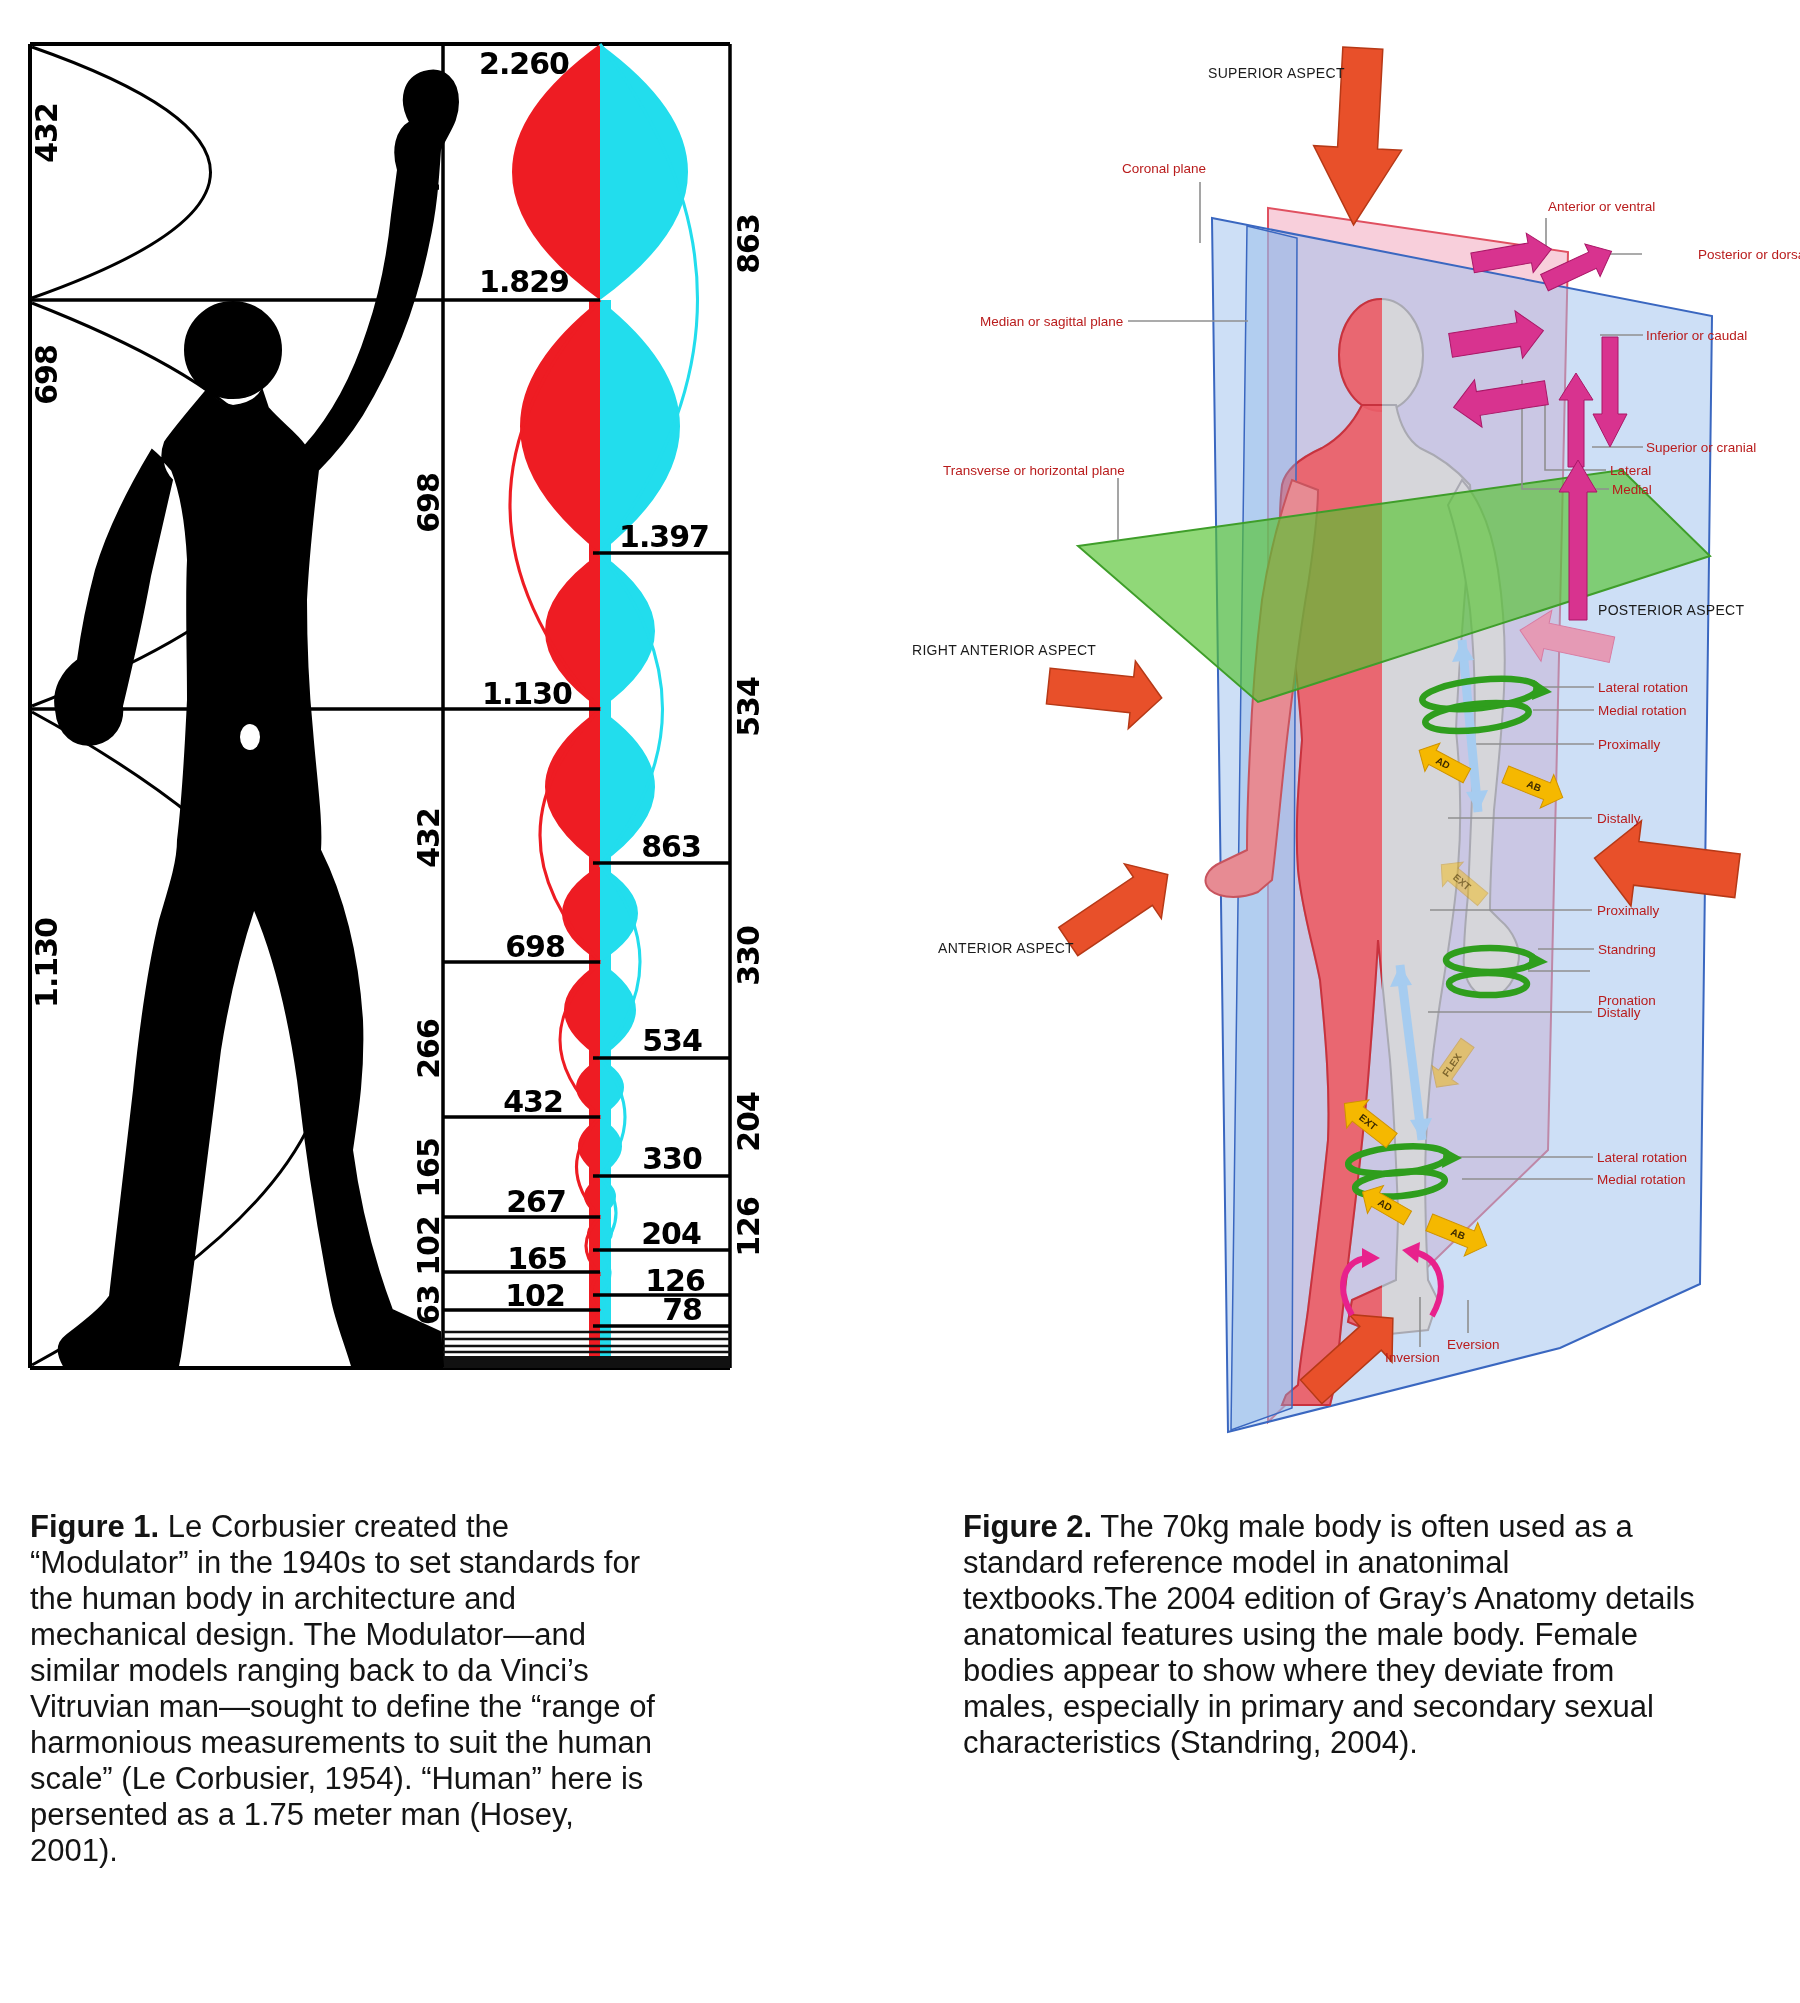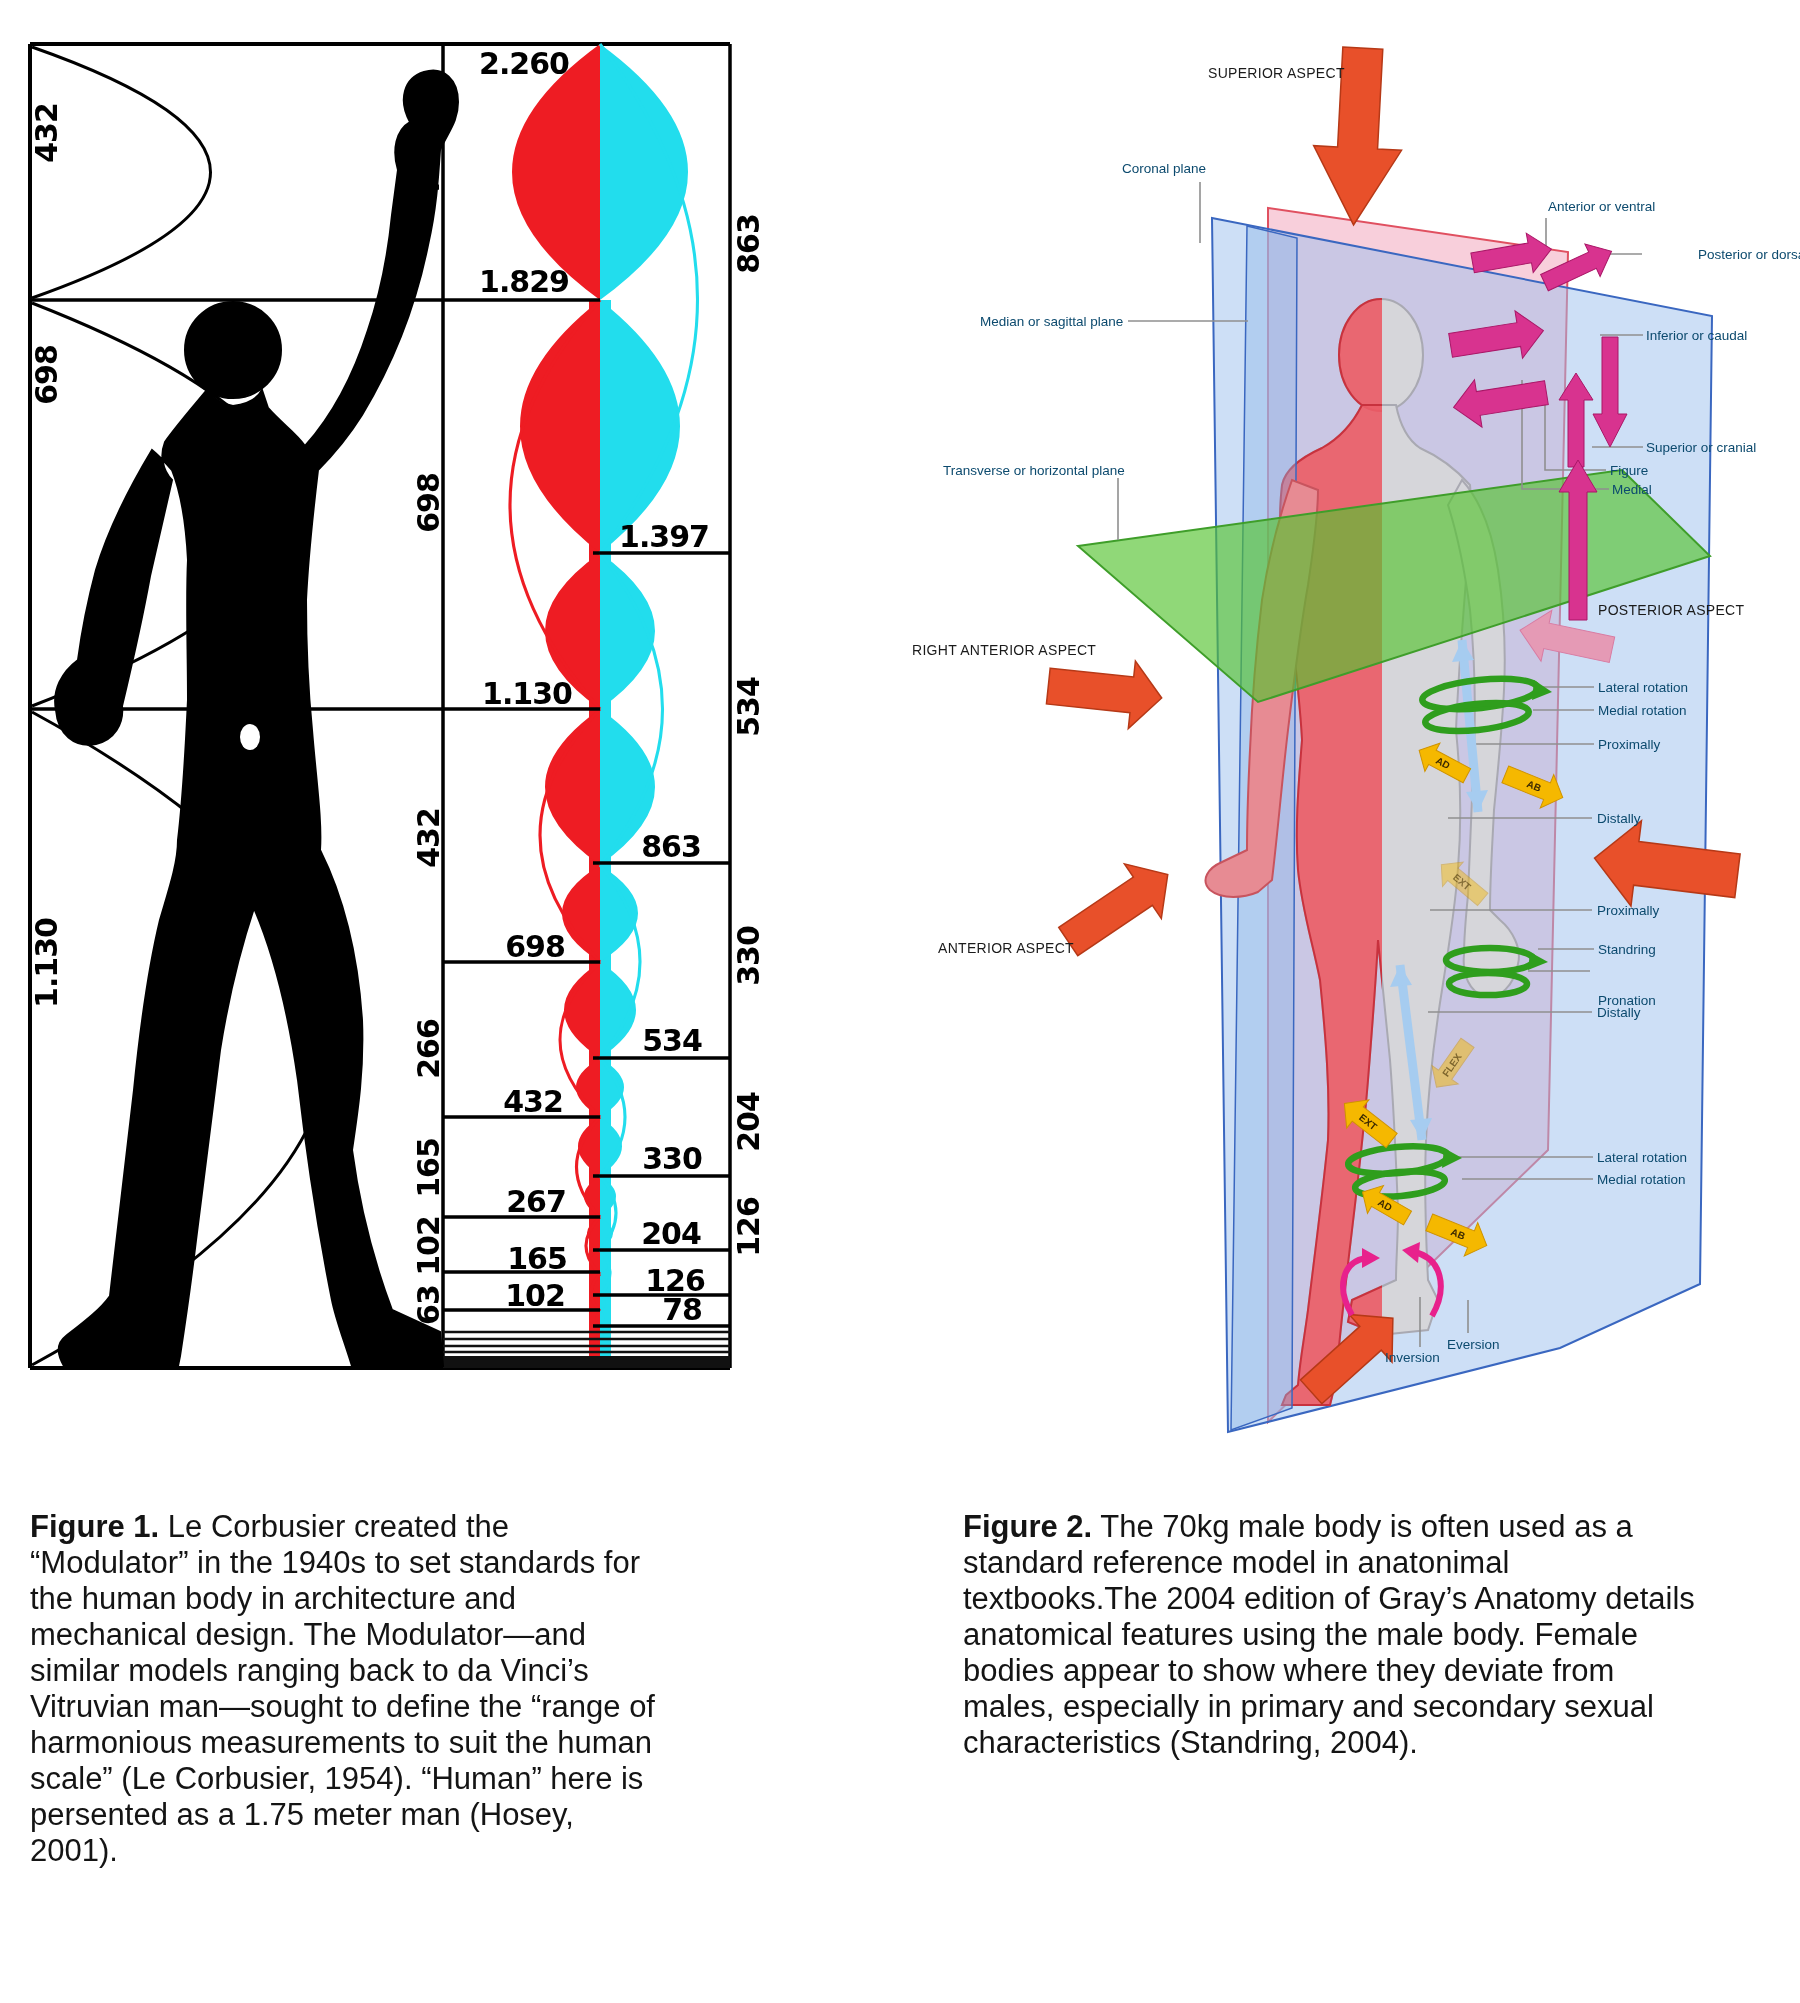--- a/index.html
+++ b/index.html
@@ -3,21 +3,21 @@
 <meta charset="utf-8">
 <style>
   html,body{margin:0;padding:0;background:#fff;}
   .page{position:relative;width:1800px;height:2003px;background:#fff;overflow:hidden;
         font-family:"Liberation Sans",sans-serif;}
   .gfx{position:absolute;left:0;top:0;}
   .lbl{position:absolute;white-space:nowrap;}
   .mnum{font-weight:700;font-size:30px;letter-spacing:-1px;color:#000;
         transform:translate(-50%,-50%);font-family:"DejaVu Sans",sans-serif;}
   .mnum.rot{transform:translate(-50%,-50%) rotate(-90deg);}
-  .f2{font-size:13.5px;color:#0c4a6e;transform:translate(0,-50%);}
+  .f2{font-size:13.5px;color:#b91c1c;transform:translate(0,-50%);}
   .f2.bold{font-weight:400;font-size:14px;color:#1b1b1b;letter-spacing:.3px;}
   .f2.tag{font-size:10px;font-weight:700;color:#3c2a00;}
   .caption{position:absolute;font-size:31px;line-height:36px;color:#141414;}
   .caption b{font-weight:700;}
 </style>
 </head>
 <body>
 
 <div class="page">
 
@@ -304,21 +304,21 @@
   <span class="lbl f2" style="left:1122px;top:168px">Coronal plane</span>
   <span class="lbl f2" style="left:980px;top:321px">Median or sagittal plane</span>
   <span class="lbl f2" style="left:943px;top:470px">Transverse or horizontal plane</span>
   <span class="lbl f2 bold" style="left:912px;top:650px">RIGHT ANTERIOR ASPECT</span>
   <span class="lbl f2 bold" style="left:938px;top:948px">ANTERIOR ASPECT</span>
   <span class="lbl f2 bold" style="left:1598px;top:610px">POSTERIOR ASPECT</span>
   <span class="lbl f2" style="left:1548px;top:206px">Anterior or ventral</span>
   <span class="lbl f2" style="left:1698px;top:254px">Posterior or dorsal</span>
   <span class="lbl f2" style="left:1646px;top:335px">Inferior or caudal</span>
   <span class="lbl f2" style="left:1646px;top:447px">Superior or cranial</span>
-  <span class="lbl f2" style="left:1610px;top:470px">Figure</span>
+  <span class="lbl f2" style="left:1610px;top:470px">Lateral</span>
   <span class="lbl f2" style="left:1612px;top:489px">Medial</span>
   <span class="lbl f2" style="left:1598px;top:687px">Lateral rotation</span>
   <span class="lbl f2" style="left:1598px;top:710px">Medial rotation</span>
   <span class="lbl f2" style="left:1598px;top:744px">Proximally</span>
   <span class="lbl f2" style="left:1597px;top:818px">Distally</span>
   <span class="lbl f2" style="left:1597px;top:910px">Proximally</span>
   <span class="lbl f2" style="left:1598px;top:949px">Standring</span>
   <span class="lbl f2" style="left:1598px;top:1000px">Pronation</span>
   <span class="lbl f2" style="left:1597px;top:1012px">Distally</span>
   <span class="lbl f2" style="left:1597px;top:1157px">Lateral rotation</span>

